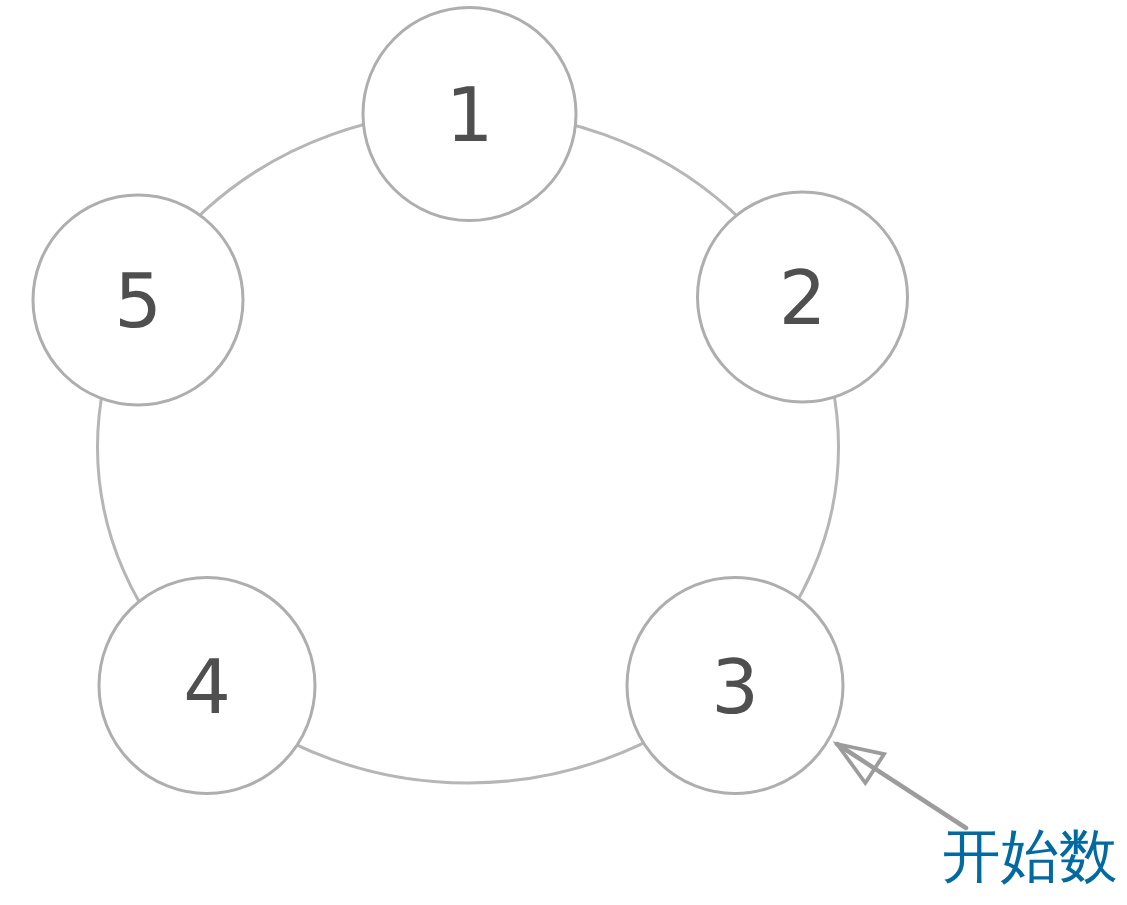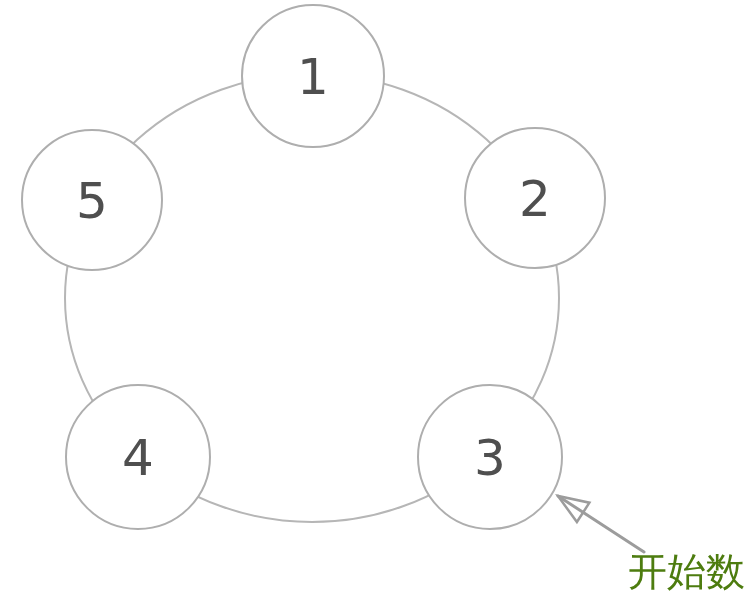--- a/index.html
+++ b/index.html
@@ -20,21 +20,21 @@
     left: 0;
     top: 0;
     display: block;
   }
   .annotation {
     position: absolute;
     left: 628px;
     top: 551px;
     font-size: 39px;
     line-height: 42px;
-    color: #4d7c0f;
+    color: #0369a1;
     font-family: "DejaVu Sans", "Liberation Sans", sans-serif;
     letter-spacing: 0px;
     white-space: nowrap;
   }
 </style>
 </head>
 <body>
 
 <div class="canvas">
   <svg id="diagram" width="751" height="603" viewBox="0 0 751 603">

